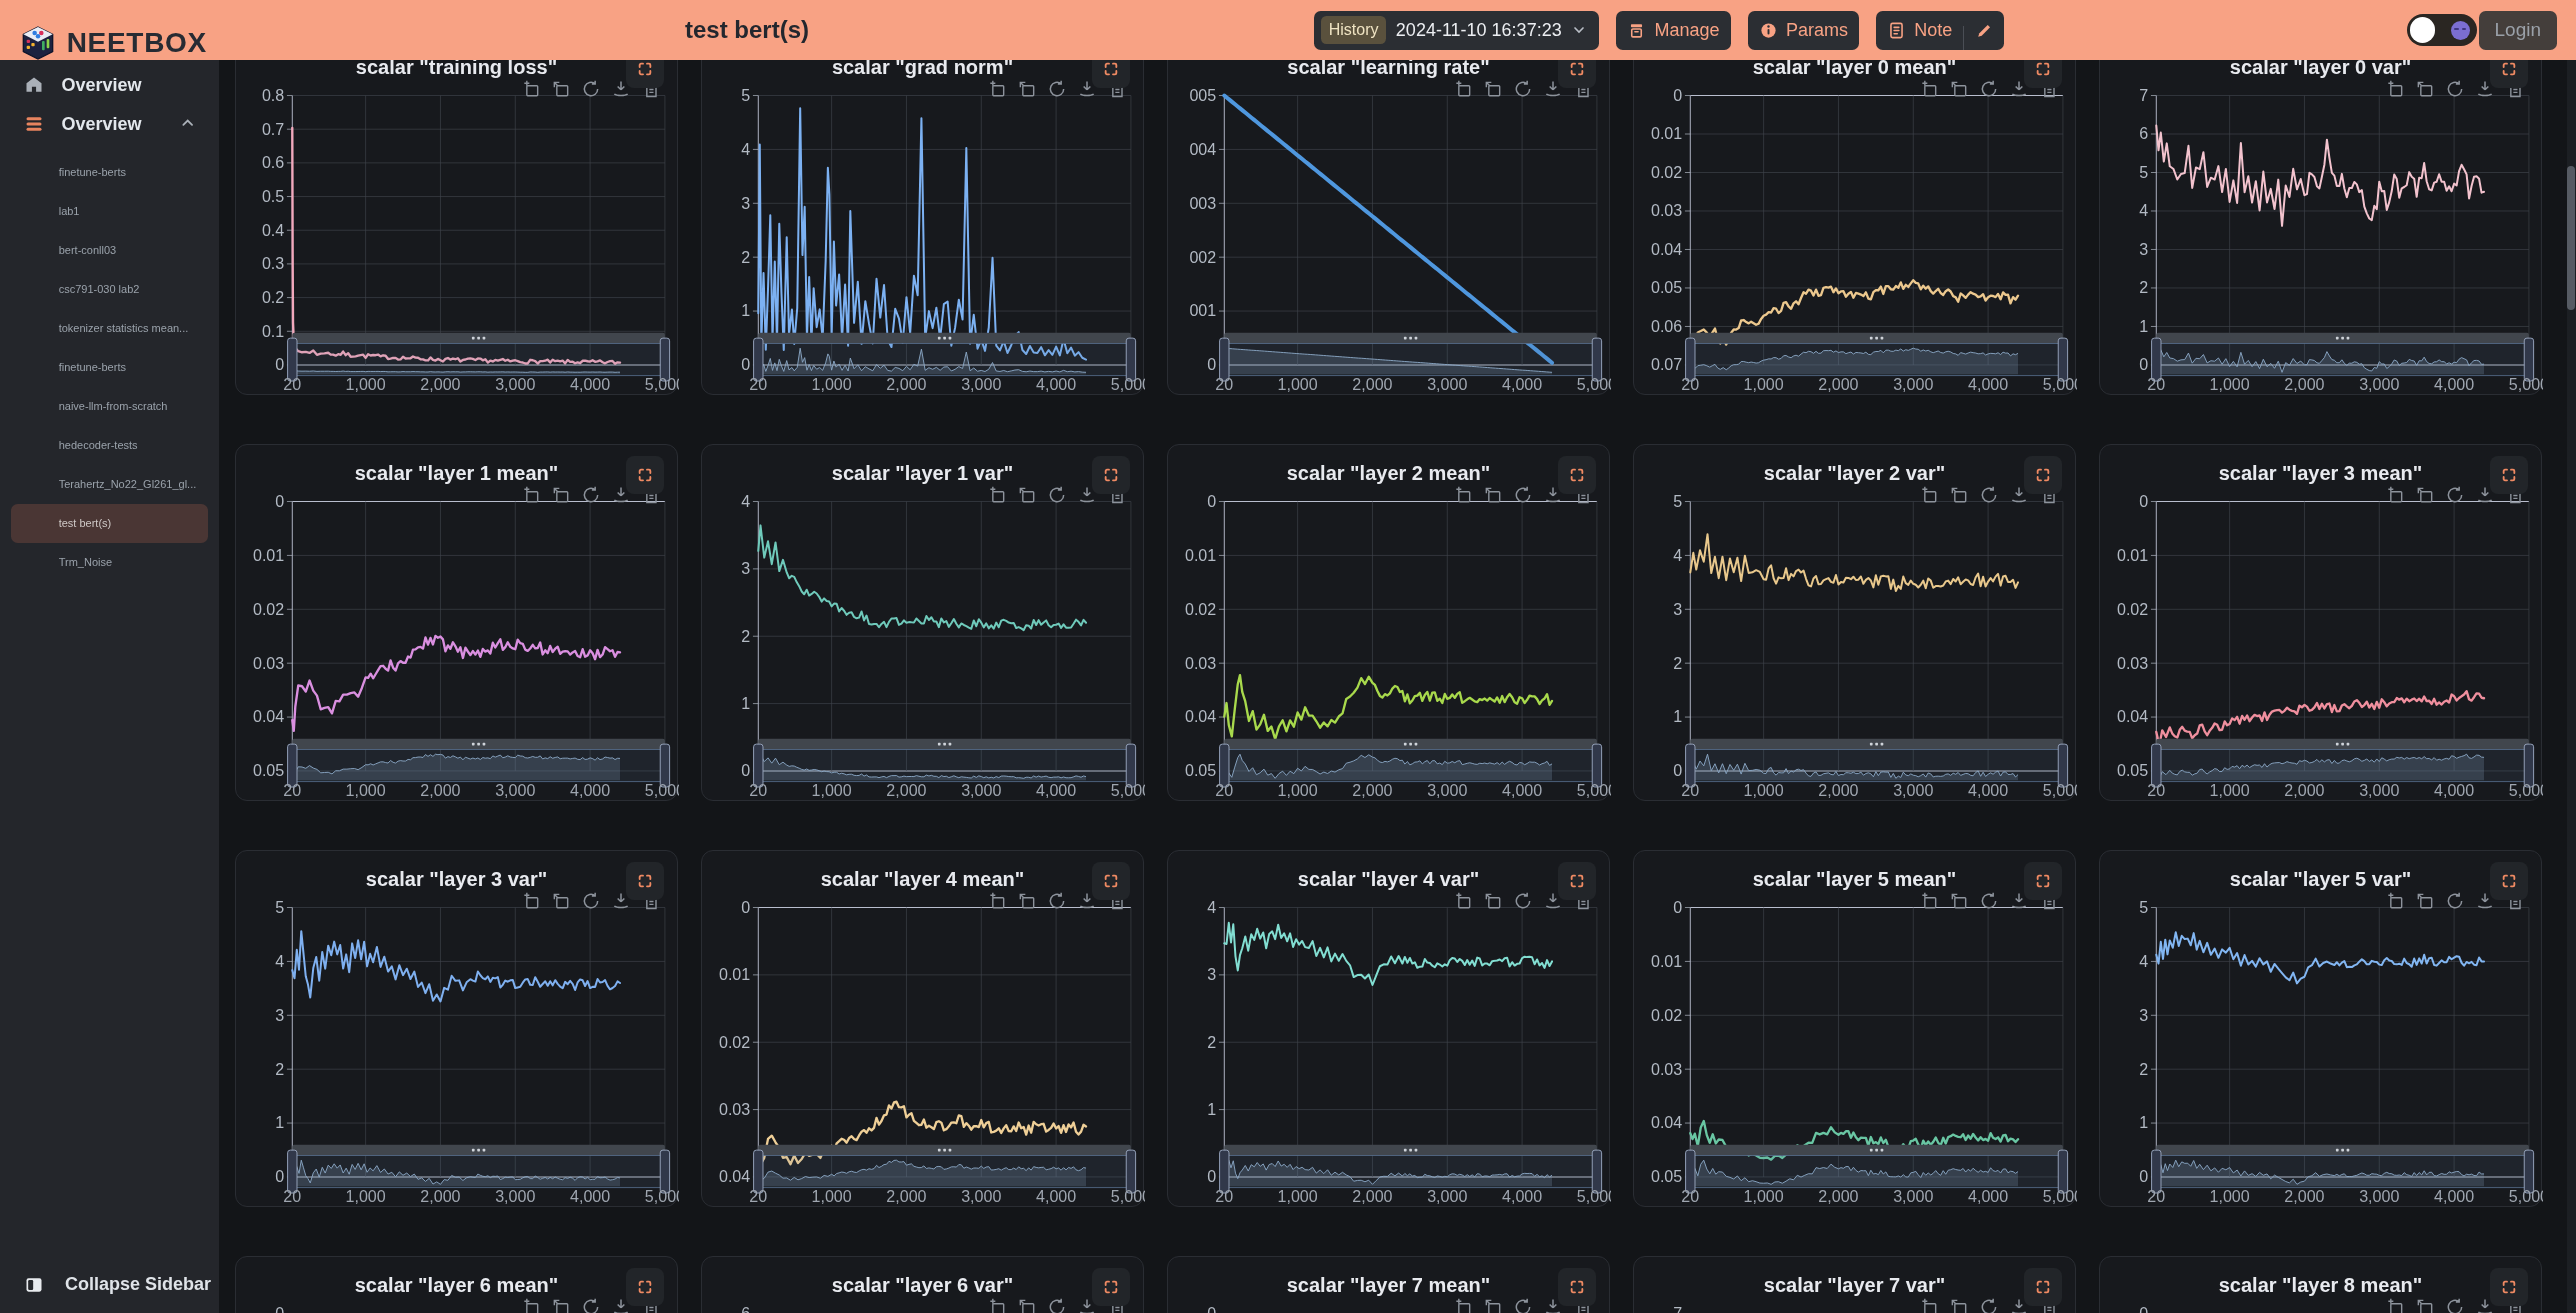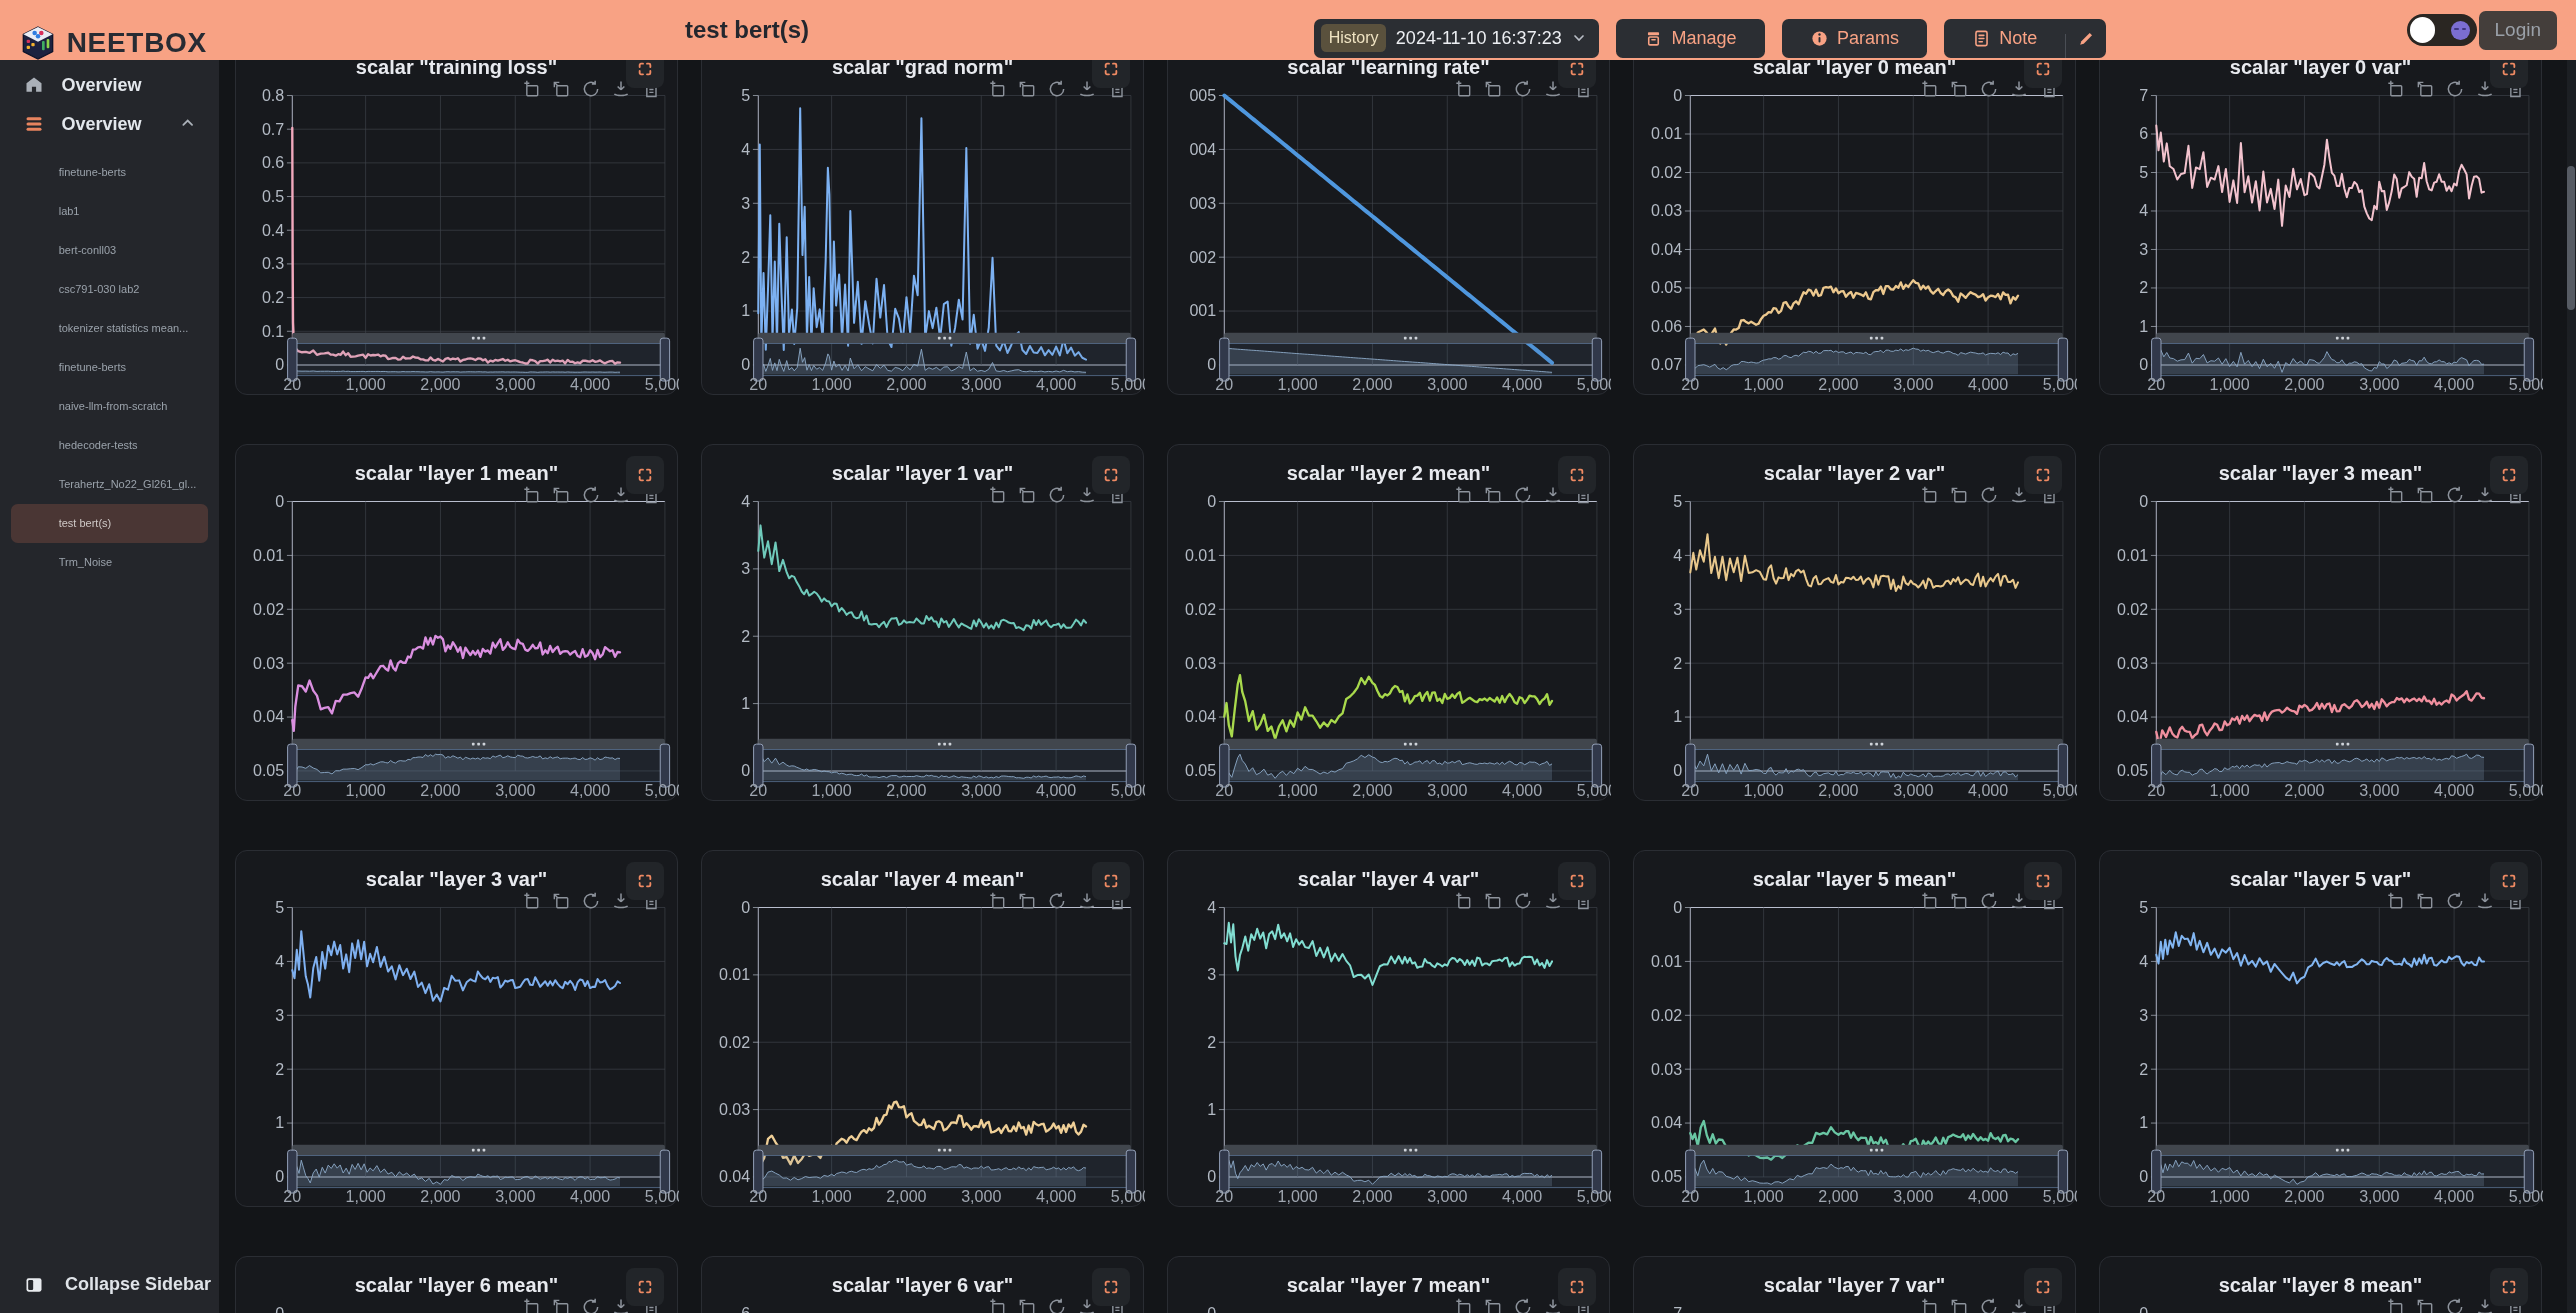--- a/index.html
+++ b/index.html
@@ -6,27 +6,27 @@
   body{width:2576px;height:1313px;overflow:hidden;position:relative;
        background:#131518;font-family:"Liberation Sans",sans-serif;}
 
   
   .appbar{position:absolute;top:0;left:0;right:0;height:60px;background:#F8A284;
           z-index:30;display:flex;align-items:center}
   .logo-group{position:absolute;left:20px;top:13px;height:60px;display:flex;align-items:center;gap:10.7px}
   .app-name{font-size:28px;font-weight:bold;color:#272b33;letter-spacing:0.7px}
   .page-title{position:absolute;left:747px;top:0;height:60px;display:flex;align-items:center;
               transform:translateX(-50%);font-size:24px;font-weight:bold;color:#23272e}
-  .controls{position:absolute;left:1314px;top:8px;height:60px;display:flex;align-items:center;gap:17.4px}
+  .controls{position:absolute;left:1314px;top:0;height:60px;display:flex;align-items:center;gap:17.4px}
   .hist-select{display:flex;align-items:center;gap:9.4px;background:#2b2e33;border-radius:6.7px;
                height:39px;padding:0 12px 0 6.7px;cursor:pointer}
   .hist-badge{background:#5a513d;color:#efe3c2;font-size:16px;border-radius:5.4px;padding:5.4px 8px}
   .hist-value{color:#eceef2;font-size:18px}
   .hbtn{display:flex;align-items:center;gap:8px;background:#2b2e33;border:none;border-radius:6.7px;
-        height:39px;padding:0 28px;color:#F8A284;font-size:18px;font-family:inherit;cursor:pointer}
+        height:39px;padding:0 11px;color:#F8A284;font-size:18px;font-family:inherit;cursor:pointer}
   .note-group{display:flex;align-items:flex-end;background:#2b2e33;border-radius:6.7px;height:39px}
   .note-group .hbtn{background:transparent}
   .vdiv{width:0.7px;height:24px;background:#4a4e55}
   .right-cluster{position:absolute;right:19px;top:0;height:60px;display:flex;align-items:center;gap:2px}
   .toggle{width:70px;height:32px;border-radius:16px;background:#2a2622;position:relative;cursor:pointer}
   .knob{position:absolute;left:3.4px;top:3.4px;width:25.5px;height:25.5px;border-radius:50%;background:#ffffff}
   .moon{position:absolute;right:6.7px;top:6.7px;width:19px;height:19px;border-radius:50%;background:#7b6ed2}
   .moon:before{content:"";position:absolute;left:3.4px;top:7.4px;width:4.7px;height:2px;border-radius:1.3px;background:#3f3680}
   .moon:after{content:"";position:absolute;right:3.4px;top:7.4px;width:4.7px;height:2px;border-radius:1.3px;background:#3f3680}
   .login-btn{background:#443e3b;border:none;border-radius:6.7px;height:39px;padding:0 16px;

